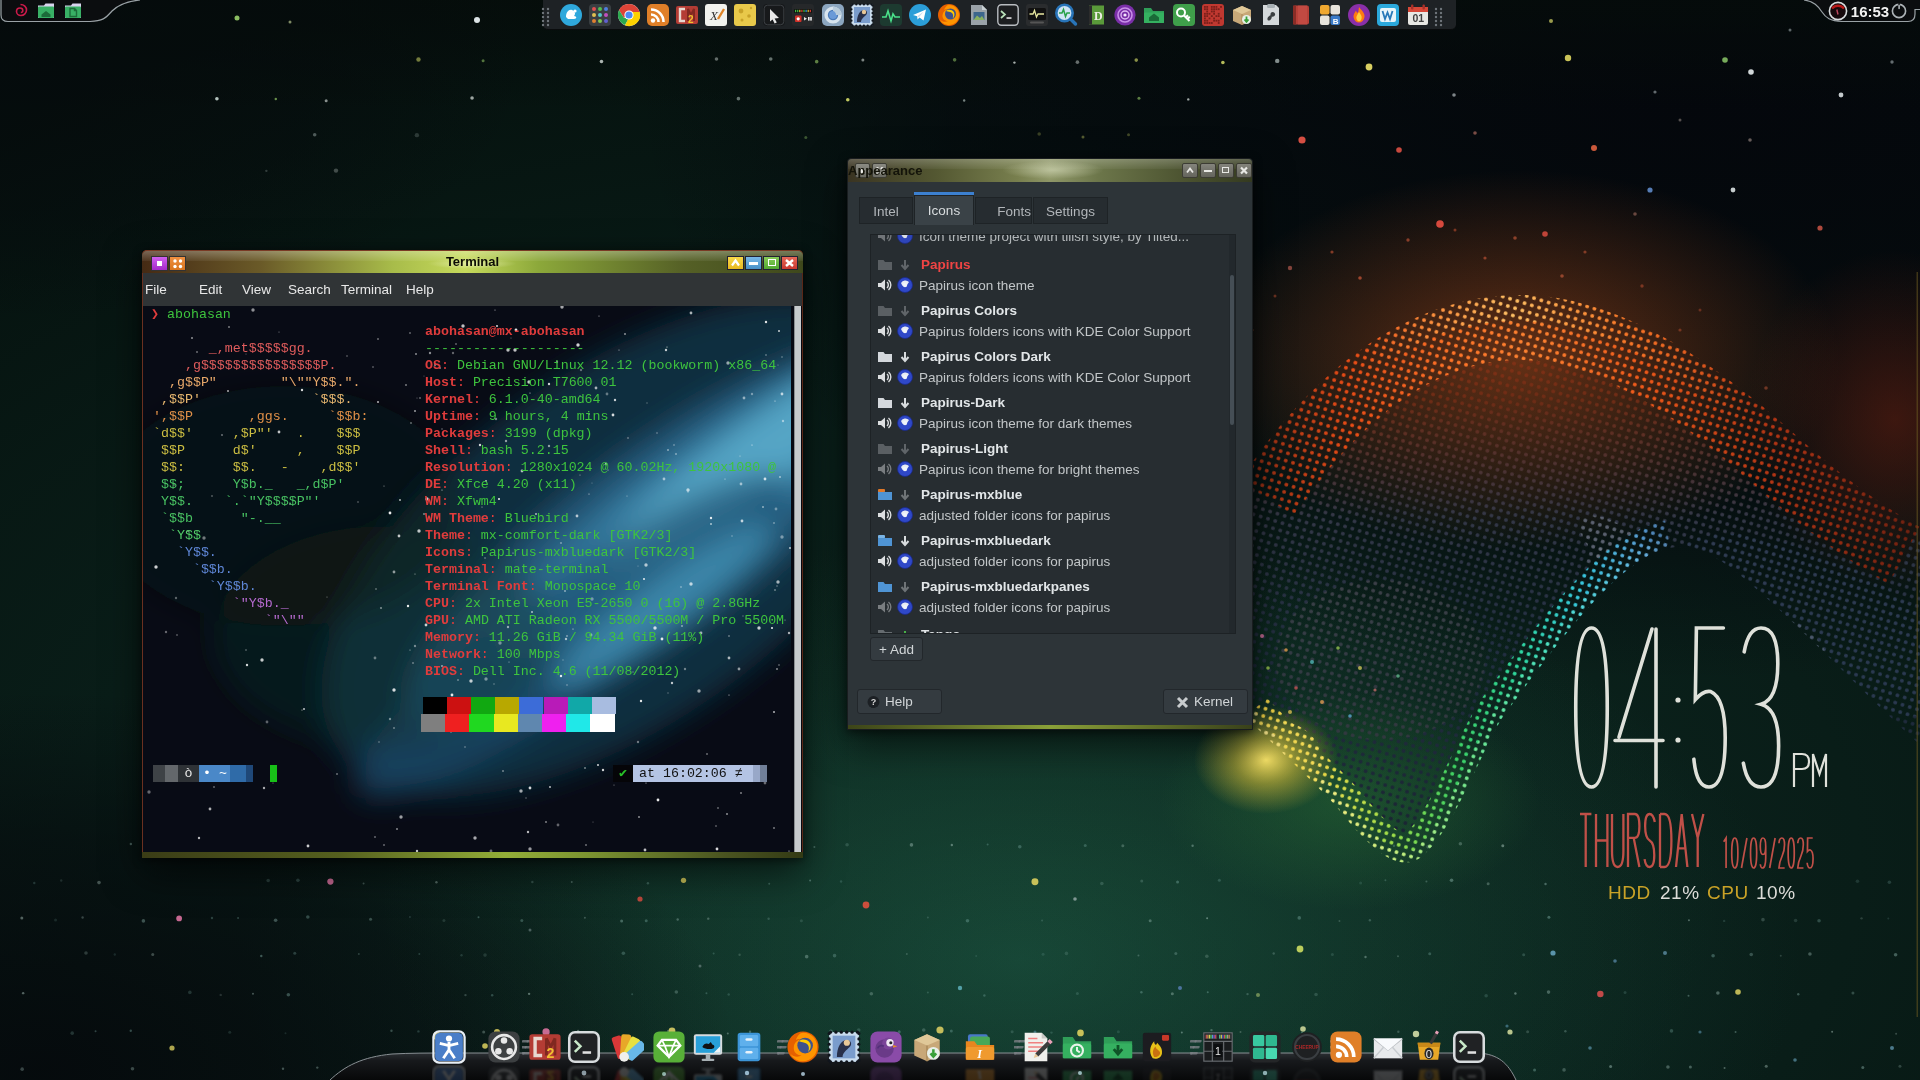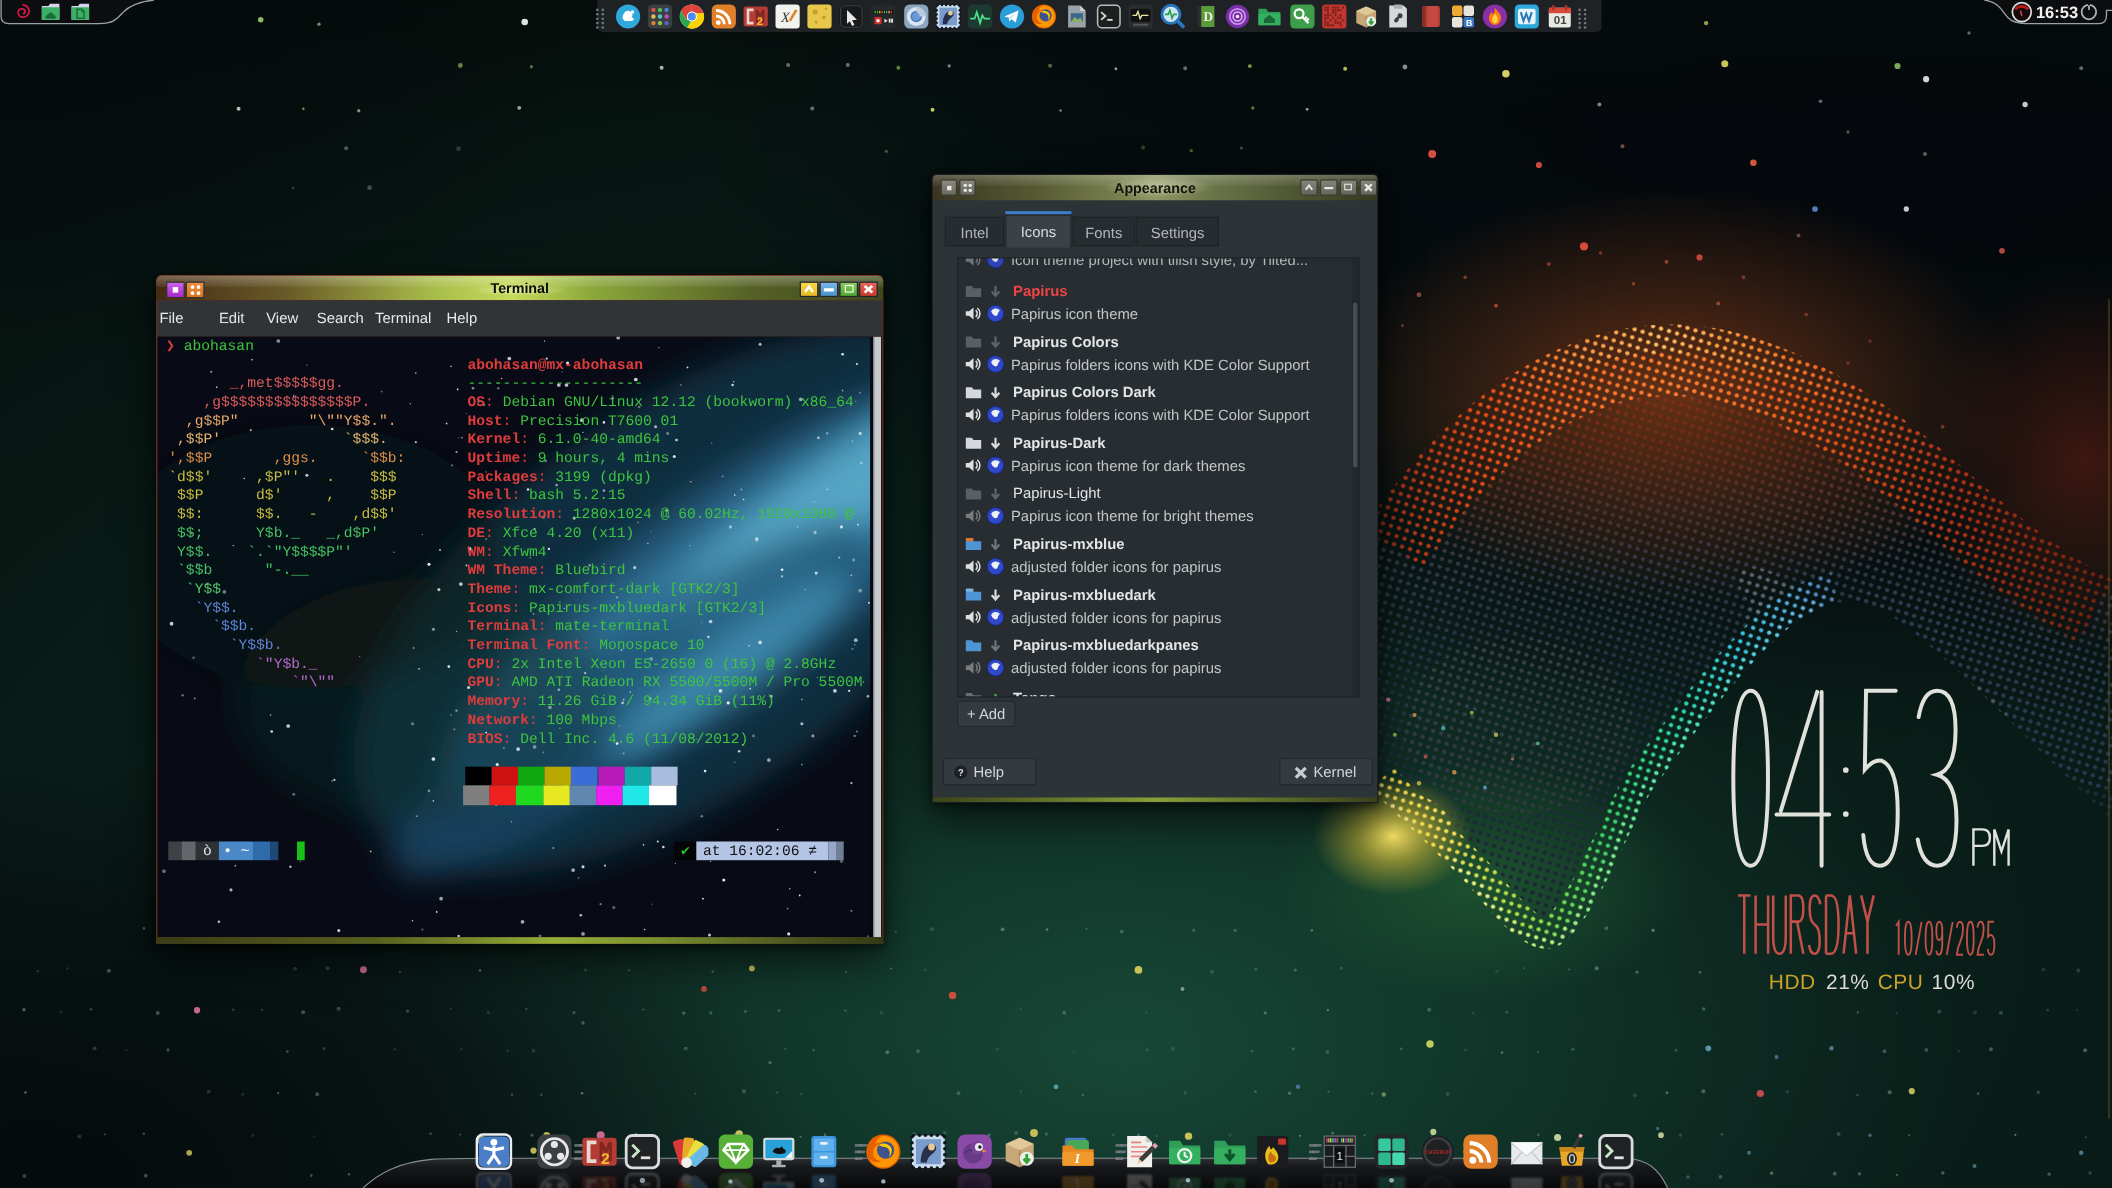--- a/index.html
+++ b/index.html
@@ -1656,39 +1656,39 @@
     <div style="position:absolute;left:7px;top:4px;width:15px;height:15px;background:linear-gradient(#8a8a82,#6a6a62);border:1px solid #3c3c34;border-radius:2px"></div>
     <div style="position:absolute;left:12.5px;top:9.5px;width:4px;height:4px;background:#ecece8"></div>
     <div style="position:absolute;left:24px;top:4px;width:15px;height:15px;background:linear-gradient(#8a8a82,#6a6a62);border:1px solid #3c3c34;border-radius:2px"></div>
     <svg style="position:absolute;left:24px;top:4px" width="15" height="15">
         <circle cx="5.5" cy="5.5" r="1.5" fill="#ecece8"></circle>
         <circle cx="10" cy="5.5" r="1.5" fill="#ecece8"></circle>
         <circle cx="5.5" cy="10" r="1.5" fill="#ecece8"></circle>
         <circle cx="10" cy="10" r="1.5" fill="#ecece8"></circle>
       </svg>
     <div style="position:absolute;left:155px;top:2px;width:100px;height:18px;background:radial-gradient(ellipse at center,rgba(225,230,200,0.55),rgba(225,230,200,0) 72%)"></div>
-      <div style="position:absolute;left:0;right:0;top:4px;text-align:center;font-weight:bold;font-size:13px;color:#14140a">Appearance</div>
+      <div style="position:absolute;left:0;right:0;top:4px;font-weight:bold;font-size:13px;color:#14140a">Appearance</div>
     <div style="position:absolute;left:334px;top:4px;width:16px;height:15px;background:linear-gradient(#84847c,#64645c);border:1px solid #3c3c34;border-radius:2px"></div>
     <svg style="position:absolute;left:334px;top:4px" width="16" height="15">
         <path d="M5,9.5 L8,5.5 L11,9.5" stroke="#e8e8e4" stroke-width="1.8" fill="none"></path>
       </svg>
     <div style="position:absolute;left:352px;top:4px;width:16px;height:15px;background:linear-gradient(#84847c,#64645c);border:1px solid #3c3c34;border-radius:2px"></div>
     <div style="position:absolute;left:356px;top:11px;width:8px;height:2.2px;background:#e8e8e4"></div>
     <div style="position:absolute;left:370px;top:4px;width:16px;height:15px;background:linear-gradient(#84847c,#64645c);border:1px solid #3c3c34;border-radius:2px"></div>
     <div style="position:absolute;left:374px;top:7.5px;width:7px;height:6px;border:1.6px solid #e8e8e4"></div>
     <div style="position:absolute;left:388px;top:4px;width:16px;height:15px;background:linear-gradient(#84847c,#64645c);border:1px solid #3c3c34;border-radius:2px"></div>
     <svg style="position:absolute;left:388px;top:4px" width="16" height="15">
         <path d="M5,4.5 L11,10.5 M11,4.5 L5,10.5" stroke="#e8e8e4" stroke-width="2.2"></path>
       </svg>
   </div>
 
   <div style="position:absolute;left:66px;top:33px;width:60px;height:3px;background:#3c80d0"></div>
   <div style="position:absolute;left:11px;top:38px;width:54px;height:27px;background:#262c30;border:1px solid #1e2326;color:#b2b6ba;text-align:center;line-height:27px">Intel</div>
   <div style="position:absolute;left:66px;top:36px;width:60px;height:30px;background:#3a4247;border:1px solid #1e2326;border-bottom:none;color:#d8dcde;text-align:center;line-height:29px">Icons</div>
-  <div style="position:absolute;left:127px;top:38px;width:57px;height:27px;background:#262c30;border:1px solid #1e2326;color:#b2b6ba;text-align:center;line-height:27px">Fonts</div>
+  <div style="position:absolute;left:127px;top:38px;width:57px;height:27px;background:#262c30;border:1px solid #1e2326;color:#b2b6ba;text-align:right;line-height:27px">Fonts</div>
   <div style="position:absolute;left:185px;top:38px;width:75px;height:27px;background:#262c30;border:1px solid #1e2326;color:#b2b6ba;text-align:center;line-height:27px">Settings</div>
 
   <div style="position:absolute;left:22px;top:75px;width:366px;height:400px;background:#272d31;border:1px solid #1d2225;overflow:hidden">
     <div style="position:absolute;left:6px;top:-9px;height:20px;display:flex;align-items:center;gap:4px;opacity:0.9">
  <svg width="38" height="16" viewBox="0 0 38 16">
           <g opacity="0.45">
             <path d="M1,6 L4,6 L8,2.5 L8,13.5 L4,10 L1,10 Z" fill="#dcdee0"></path>
             <path d="M10,5 A4,4 0 0 1 10,11 M11.5,3 A6.5,6.5 0 0 1 11.5,13" stroke="#dcdee0" stroke-width="1.4" fill="none"></path>
           </g>
           <g transform="translate(20,0)">
@@ -1816,21 +1816,21 @@
  <svg width="16" height="16" viewBox="0 0 16 16">
           <g opacity="0.55">
             <path d="M1,4 L6.5,4 L8,6 L15,6 L15,14 L1,14 Z" fill="#85898d"></path>
           </g>
         </svg>
  <svg width="16" height="13" viewBox="0 0 16 13">
           <g opacity="0.5">
             <path d="M8,2 L8,10 M4.5,7 L8,11 L11.5,7" stroke="#9a9ea2" stroke-width="2" fill="none"></path>
           </g>
         </svg>
- <span style="font-weight:normal;color:#e2e6e8;padding-left:4px">Papirus-Light</span>
+ <span style="font-weight:bold;color:#e2e6e8;padding-left:4px">Papirus-Light</span>
       </div>
       <div style="position:absolute;left:6px;top:224px;height:20px;display:flex;align-items:center;gap:4px">
  <svg width="38" height="16" viewBox="0 0 38 16">
           <g opacity="0.45">
             <path d="M1,6 L4,6 L8,2.5 L8,13.5 L4,10 L1,10 Z" fill="#dcdee0"></path>
             <path d="M10,5 A4,4 0 0 1 10,11 M11.5,3 A6.5,6.5 0 0 1 11.5,13" stroke="#dcdee0" stroke-width="1.4" fill="none"></path>
           </g>
           <g transform="translate(20,0)">
             <circle cx="8" cy="8" r="7.5" fill="#2f48c8"></circle>
             <circle cx="8" cy="8" r="7.5" fill="none" stroke="#1a2a88" stroke-width="0.8"></circle>

